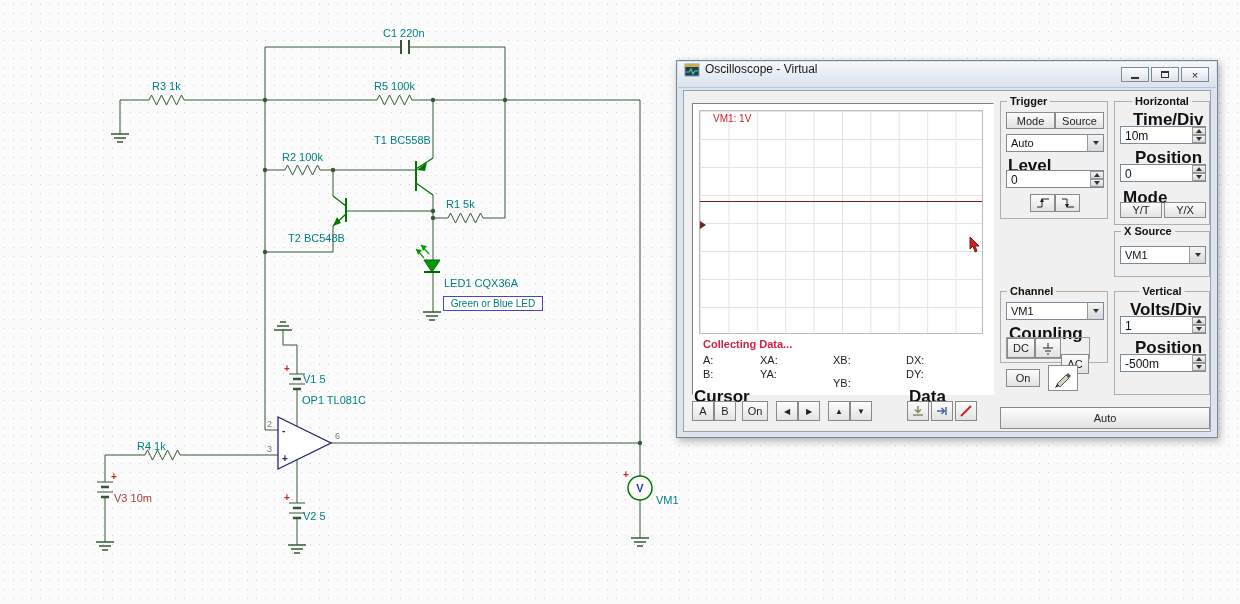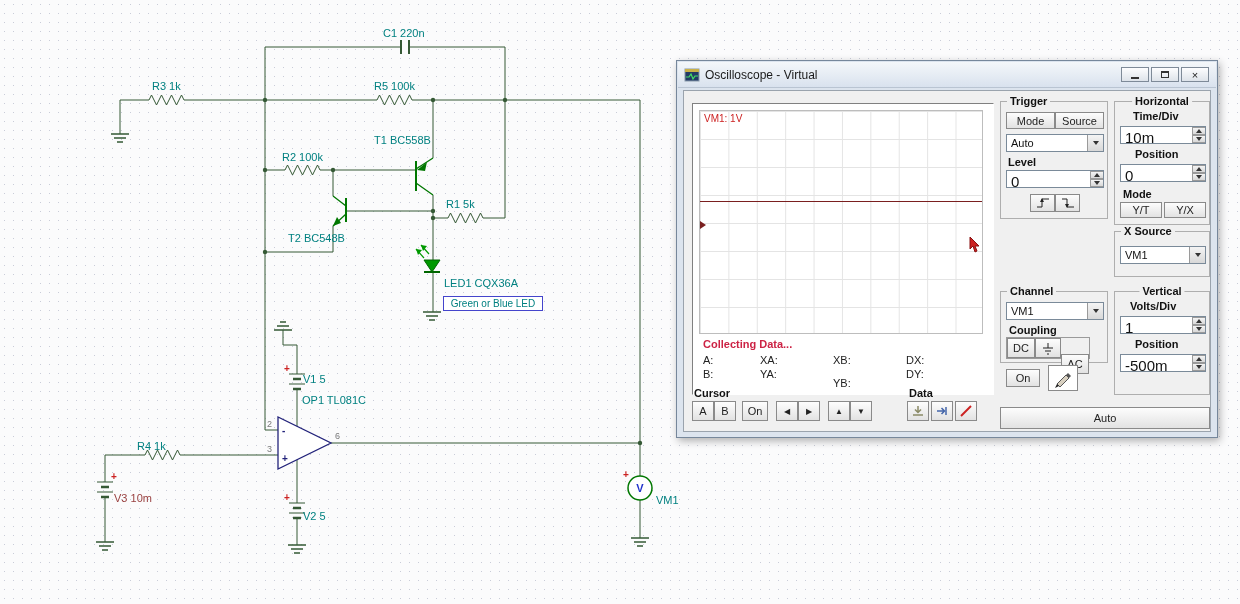--- a/index.html
+++ b/index.html
@@ -17,53 +17,53 @@
   .meterv{font-size:11px;font-weight:bold;fill:#2233cc;text-anchor:middle;}
   .note-box{position:absolute;background:#fff;border:1px solid #4444cc;color:#2233cc;
     font-size:10px;line-height:14px;padding:2px 5px;box-sizing:border-box;}
   .led-note{position:absolute;background:#fff;border:1px solid #4444cc;color:#008080;
     font-size:10px;text-align:center;line-height:13px;box-sizing:border-box;}
   
   .win{position:absolute;left:676px;top:60px;width:542px;height:378px;
     background:#dce4ee;border:1px solid #76879b;box-shadow:2px 3px 8px rgba(0,0,0,.3);box-sizing:border-box;}
   .titlebar{position:absolute;left:1px;top:1px;right:1px;height:25px;
     background:linear-gradient(#f4f7fa,#d9e2ee);border-bottom:1px solid #b9c4d2;
-    display:flex;align-items:center;}
+    display:flex;}
   .title-text{font-size:12px;color:#1a1a1a;margin-left:5px;}
   .win-icon{width:16px;height:16px;margin-left:6px;flex:0 0 auto;}
   .tbtns{position:absolute;right:7px;top:5px;display:flex;gap:2px;}
   .tbtn{width:28px;height:15px;border:1px solid #7e8a98;background:linear-gradient(#fdfdfe,#dde3ea);
     display:flex;align-items:center;justify-content:center;box-sizing:border-box;font-size:11px;color:#222;}
   .g-min{width:8px;height:2px;background:#333;margin-top:7px;}
   .g-max{width:8px;height:7px;border:1px solid #333;border-top:2px solid #333;box-sizing:border-box;}
   .content{position:absolute;left:6px;top:29px;width:528px;height:342px;background:#f0f0f0;
     border:1px solid #9aa3ad;box-sizing:border-box;}
   .scope-panel{position:absolute;left:8px;top:12px;width:302px;height:292px;background:#fff;
     border:1px solid;border-color:#808080 #fff #fff #808080;box-sizing:border-box;}
   .plot{position:absolute;left:6px;top:6px;width:284px;height:224px;border:1px solid #bdbdbd;
     background-image:linear-gradient(to right,#e4e4e4 1px,transparent 1px),
                      linear-gradient(to bottom,#e4e4e4 1px,transparent 1px);
     background-size:28.4px 28px;box-sizing:border-box;}
   .trace{position:absolute;left:0;right:0;top:90px;height:1px;background:#7a1f1f;}
-  .chan-label{position:absolute;left:4px;top:2px;font-size:10px;color:#cc2222;}
+  .chan-label{position:absolute;left:13px;top:2px;font-size:10px;color:#cc2222;}
   .lmarker{position:absolute;left:0;top:110px;width:0;height:0;
     border-top:4px solid transparent;border-bottom:4px solid transparent;border-left:6px solid #7a1f1f;}
   .status{position:absolute;left:10px;top:234px;font-size:11px;font-weight:bold;color:#cc2244;}
   .ro{position:absolute;font-size:11px;color:#222;}
-  .small-label{position:absolute;font-size:11px;font-weight:bold;color:#111;}
+  .small-label{position:absolute;font-size:17px;font-weight:bold;color:#111;}
   .btn{position:absolute;border:1px solid #8a8a8a;background:linear-gradient(#fdfdfd,#e2e2e2);
     font-size:11px;color:#222;display:flex;align-items:center;justify-content:center;box-sizing:border-box;}
   .group{position:absolute;border:1px solid #aeaeae;box-sizing:border-box;}
   .glabel{position:absolute;top:-7px;background:#f0f0f0;padding:0 3px;font-size:11px;font-weight:bold;color:#111;white-space:nowrap;}
   .dd{position:absolute;height:18px;background:#fff;border:1px solid #7a8a99;box-sizing:border-box;}
   .dd-val{position:absolute;left:4px;top:2px;font-size:11px;color:#111;}
   .dd-btn{position:absolute;right:0;top:0;bottom:0;width:15px;border-left:1px solid #9a9a9a;
     background:linear-gradient(#f4f4f4,#d8d8d8);display:flex;align-items:center;justify-content:center;}
   .spin{position:absolute;height:18px;background:#fff;border:1px solid #7a8a99;box-sizing:border-box;}
-  .spin-val{position:absolute;left:4px;top:2px;font-size:15px;color:#111;}
+  .spin-val{position:absolute;left:4px;top:2px;font-size:12px;color:#111;}
   .spin-btns{position:absolute;right:0;top:0;bottom:0;width:13px;display:flex;flex-direction:column;}
   .sbtn{flex:1;border:1px solid #9a9a9a;border-right:none;background:linear-gradient(#f4f4f4,#d8d8d8);
     display:flex;align-items:center;justify-content:center;box-sizing:border-box;}
   .tri-up{display:block;width:0;height:0;border-left:3px solid transparent;border-right:3px solid transparent;border-bottom:4px solid #333;}
   .tri-down{display:block;width:0;height:0;border-left:3px solid transparent;border-right:3px solid transparent;border-top:4px solid #333;}
   .arrow-glyph{font-size:8px;color:#222;}
   .cursor-arrow{position:absolute;right:2px;top:126px;}
 </style>
 </head>
 <body>

